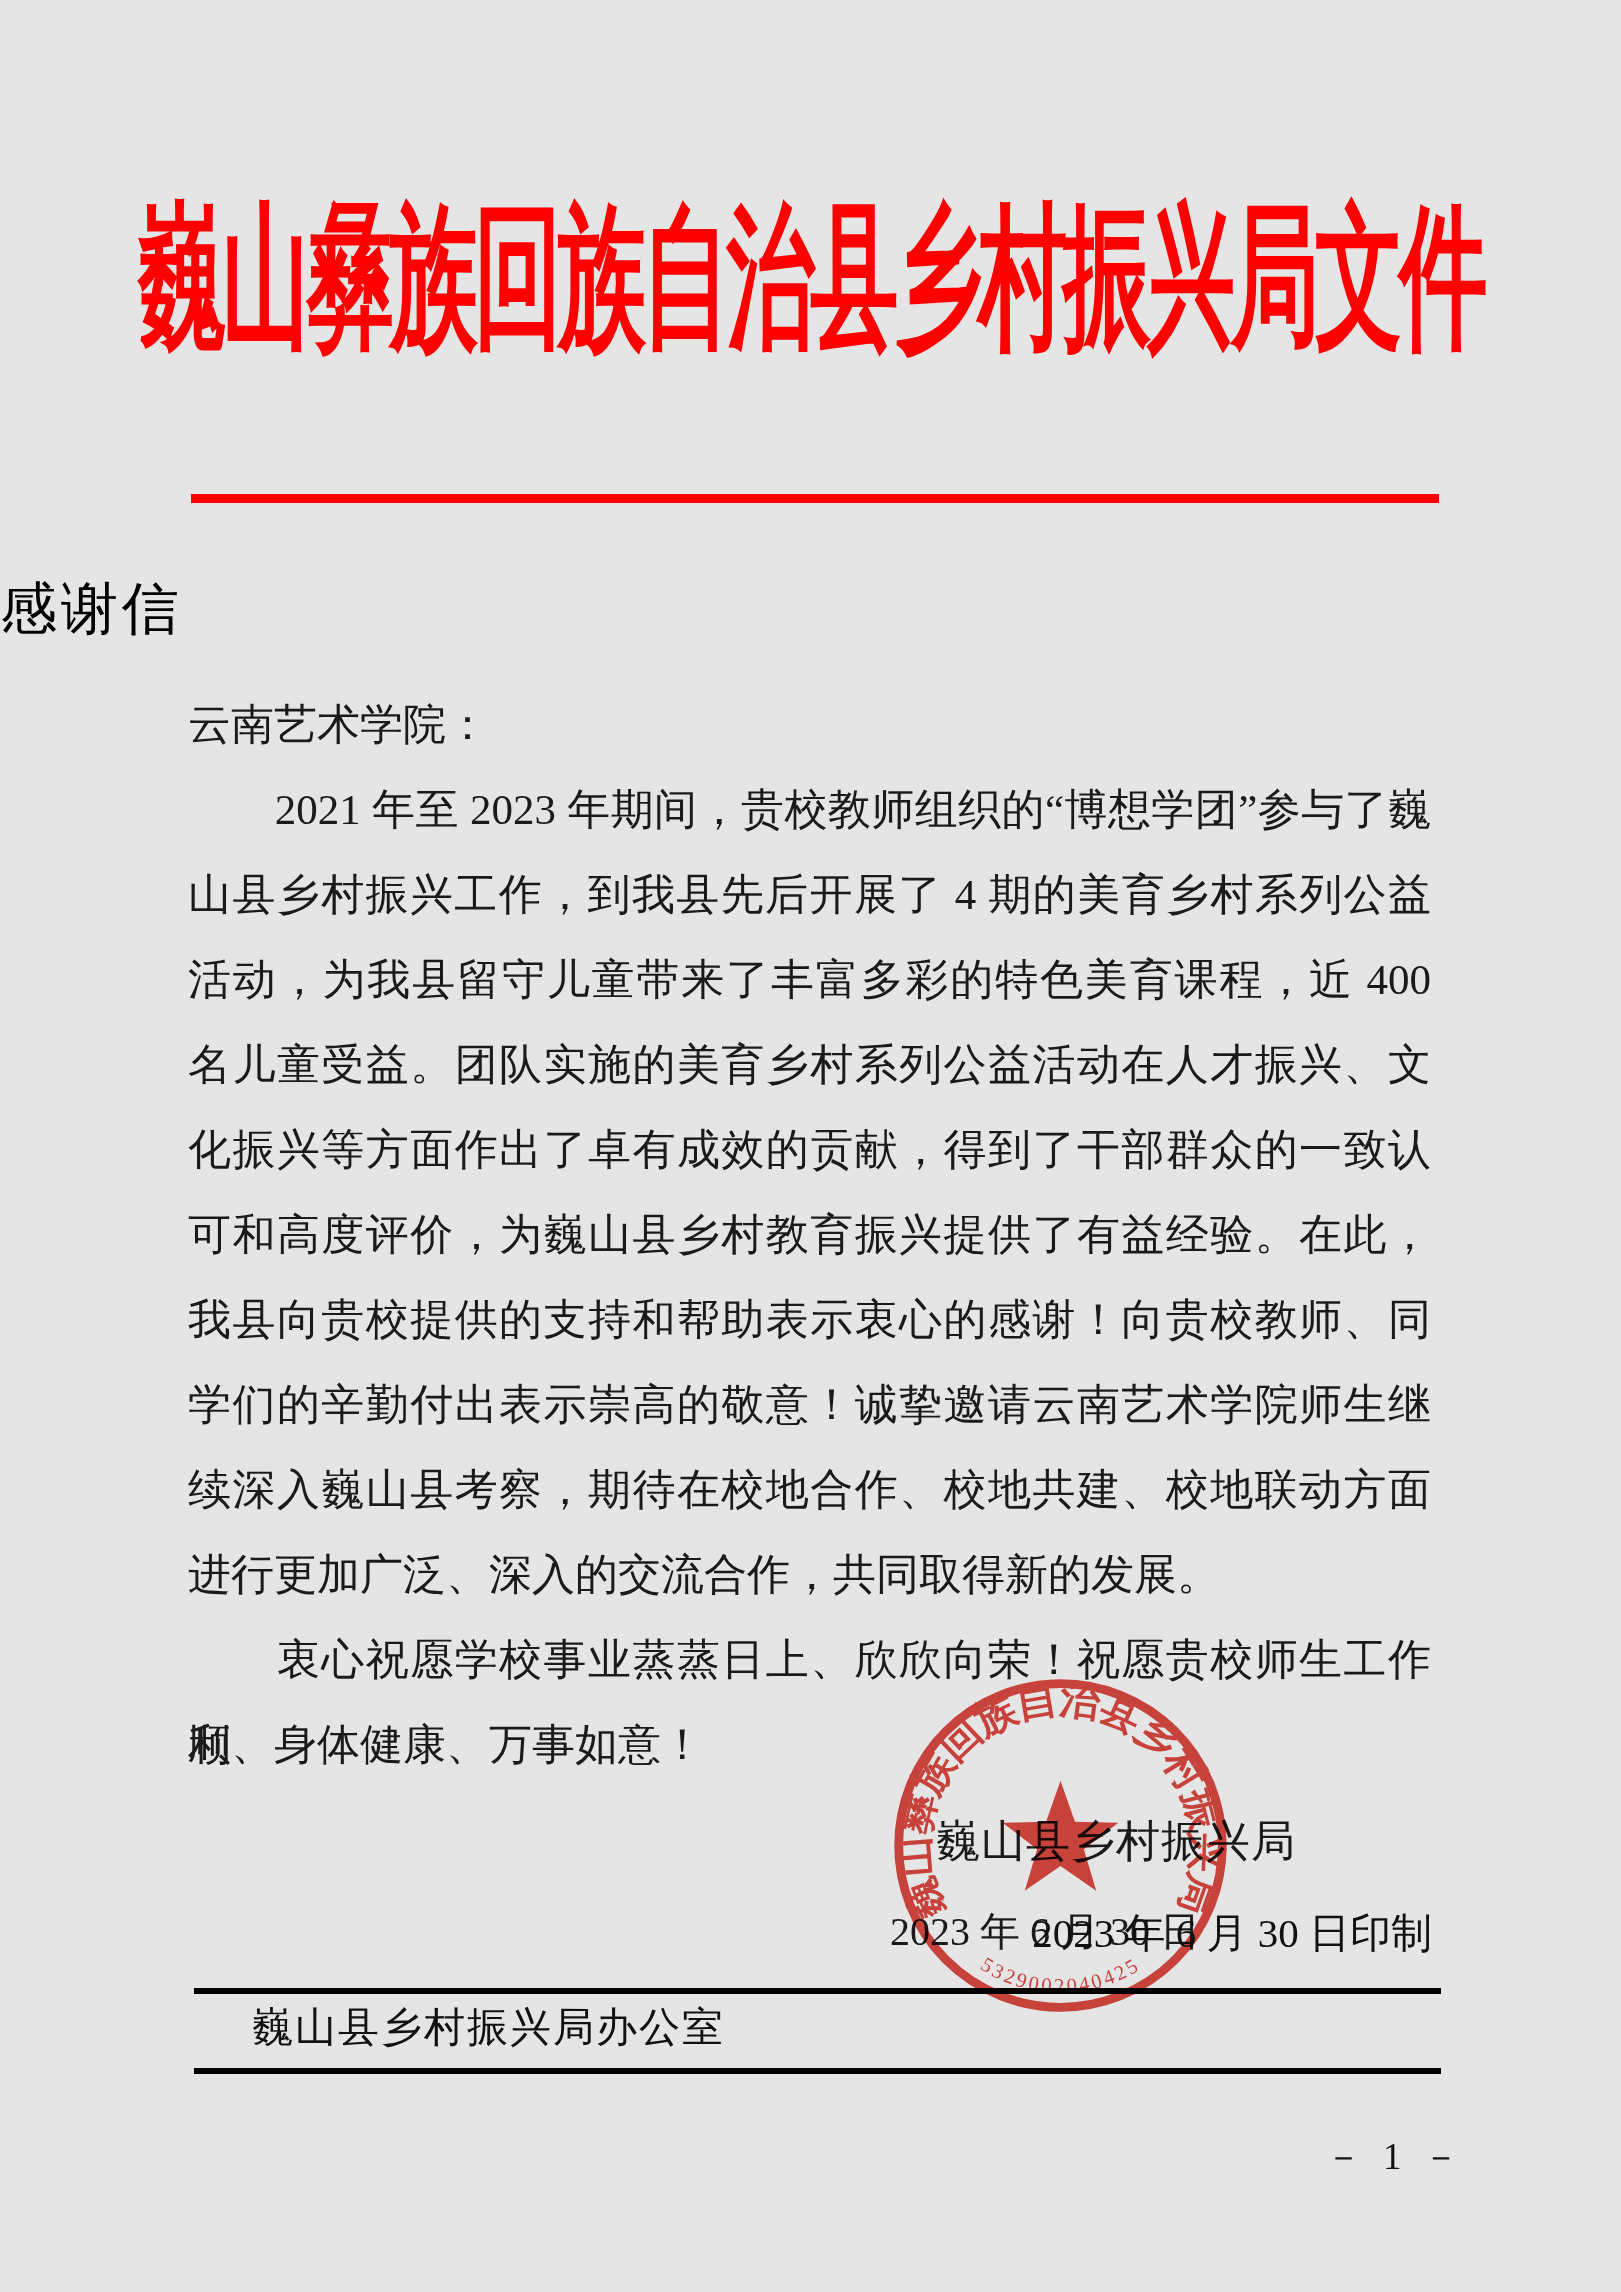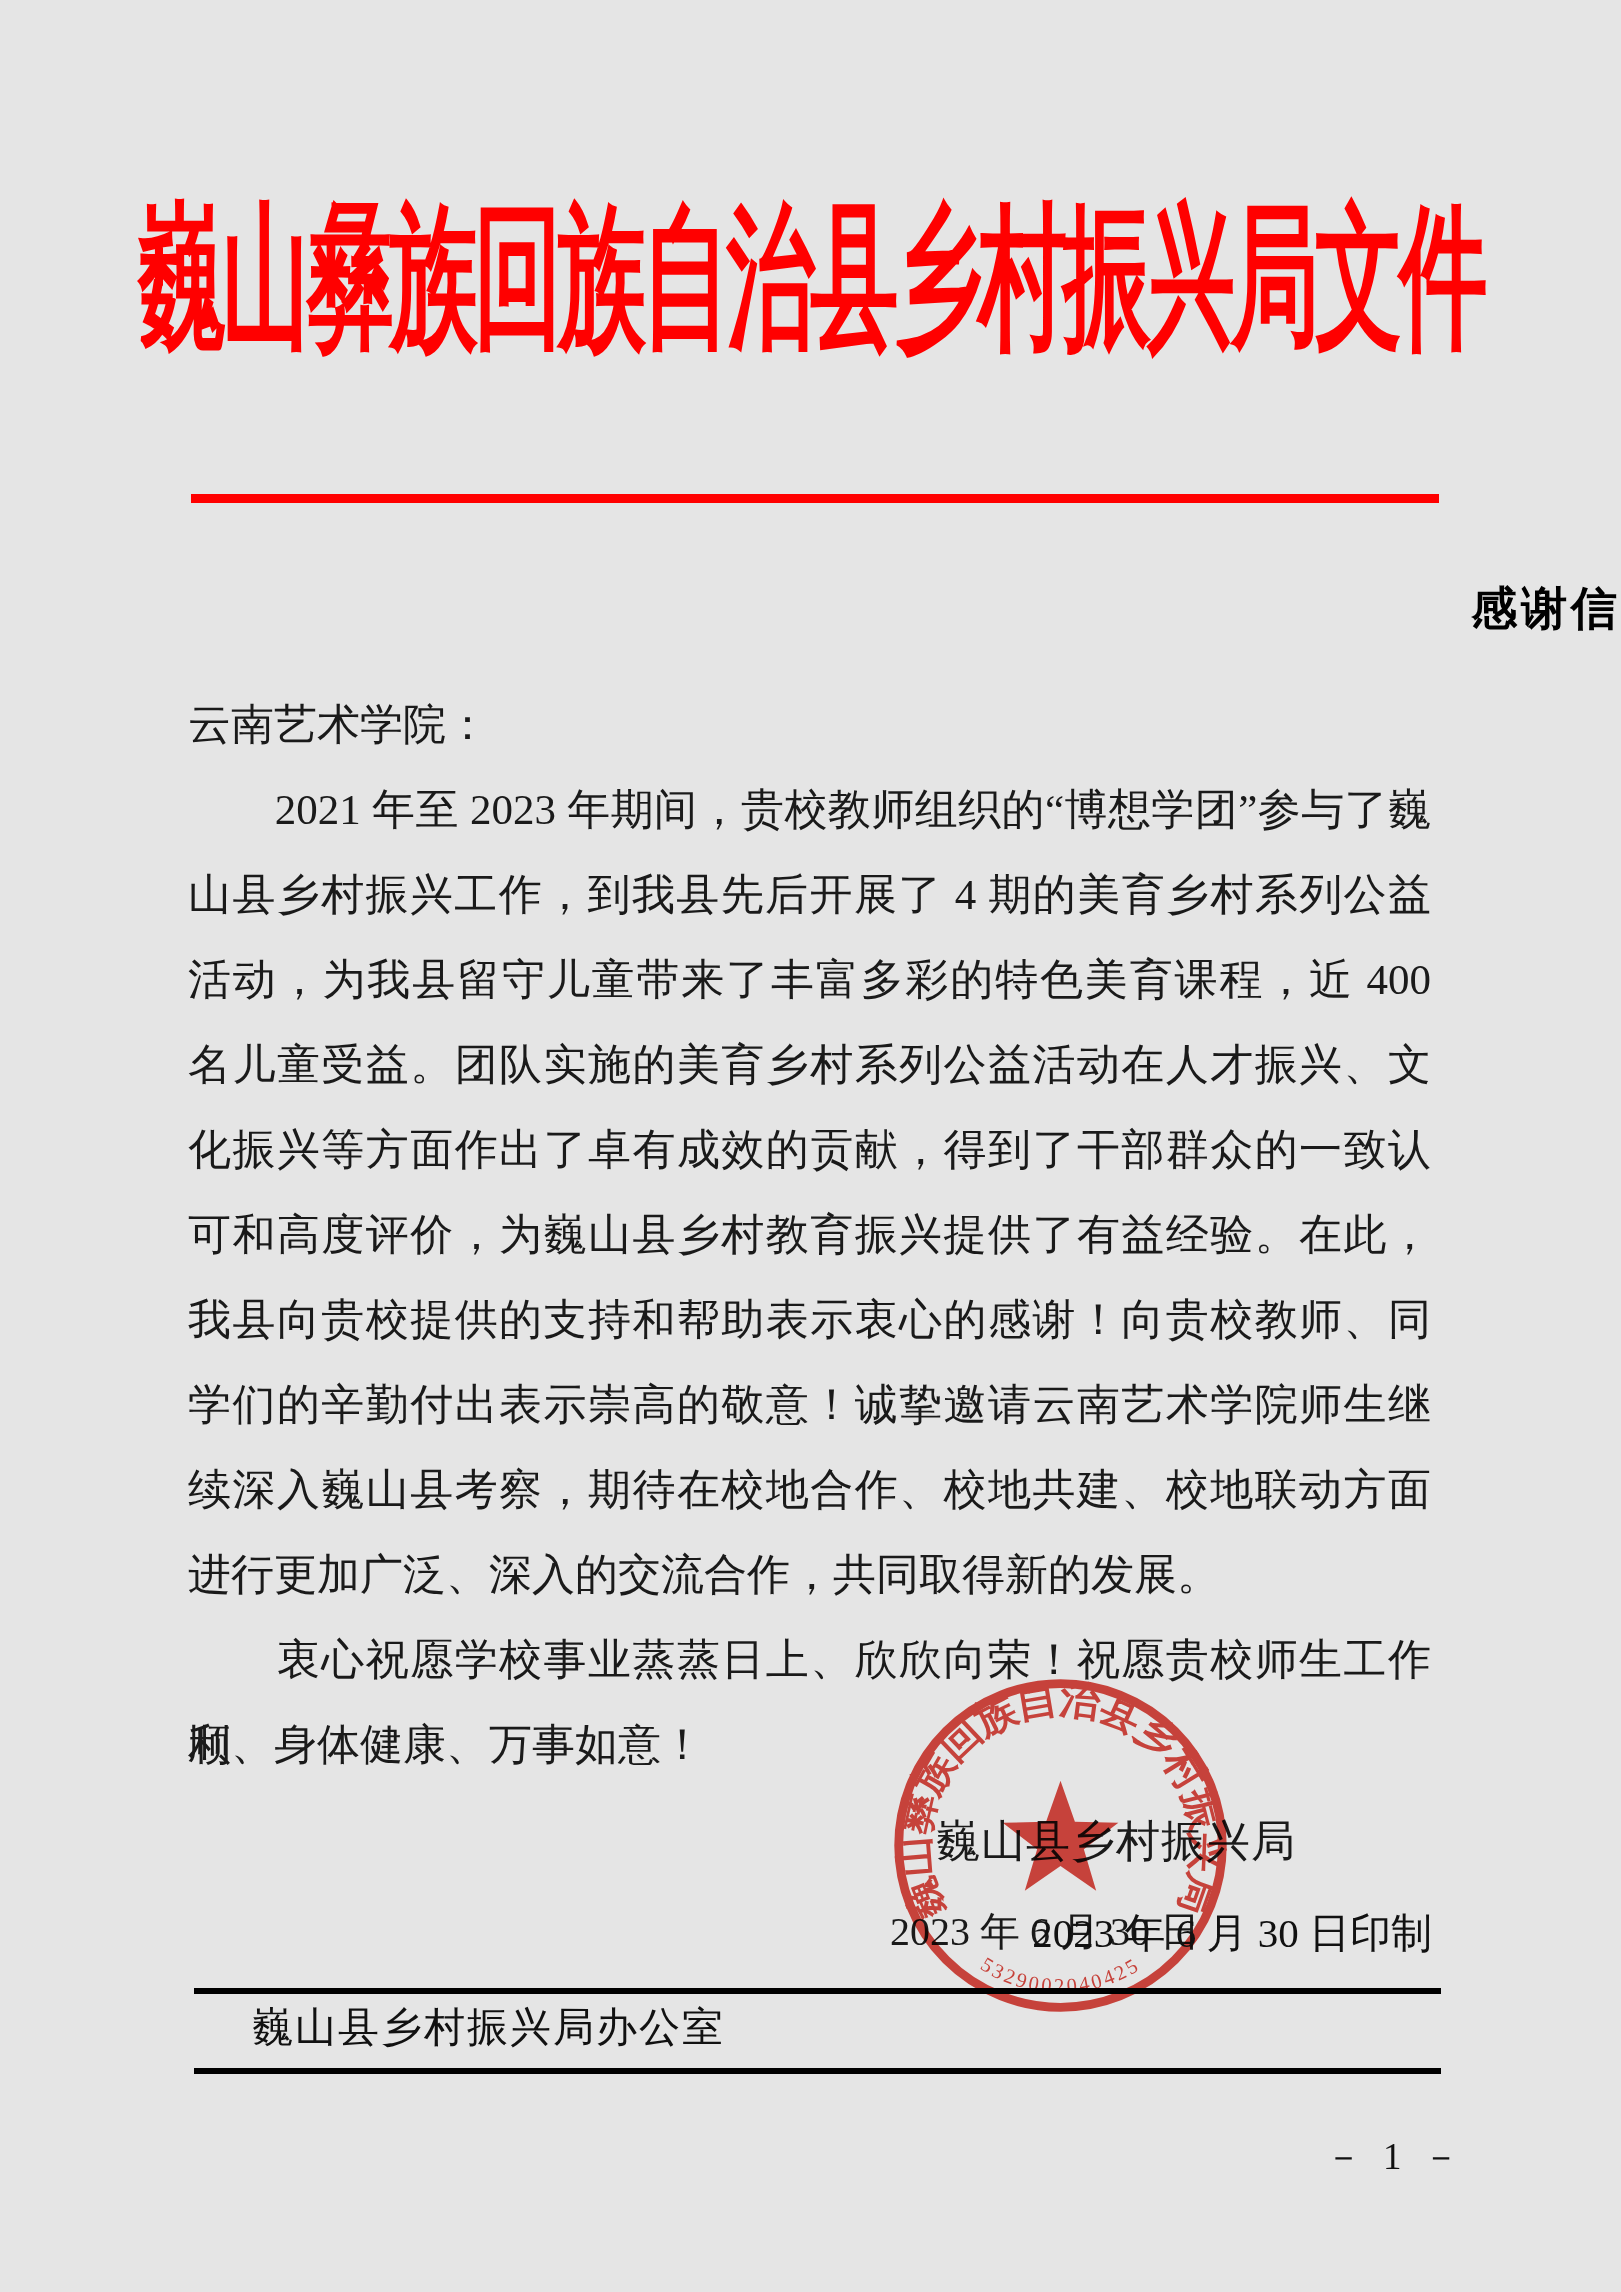--- a/index.html
+++ b/index.html
@@ -25,23 +25,23 @@
     transform-origin:center top;
     white-space:nowrap;
   }
   .red-rule{
     position:absolute;left:191px;top:494px;
     width:1248px;height:8.8px;background:#ff0000;
   }
   
   .letter-title{
     position:absolute;left:0;top:576px;width:100%;
-    text-align:right;
-    font-size:46px;line-height:65px;
-    font-weight:bold;color:#000;
+    text-align:left;
+    font-size:57px;line-height:65px;
+    font-weight:normal;color:#000;
     letter-spacing:3.9px;
   }
   
   .body-block{
     position:absolute;left:188px;top:682px;width:1243px;
     font-size:43px;line-height:85px;color:#1a1a1a;
   }
   .line{height:85px;white-space:nowrap;}
   .jline{
     white-space:normal;

